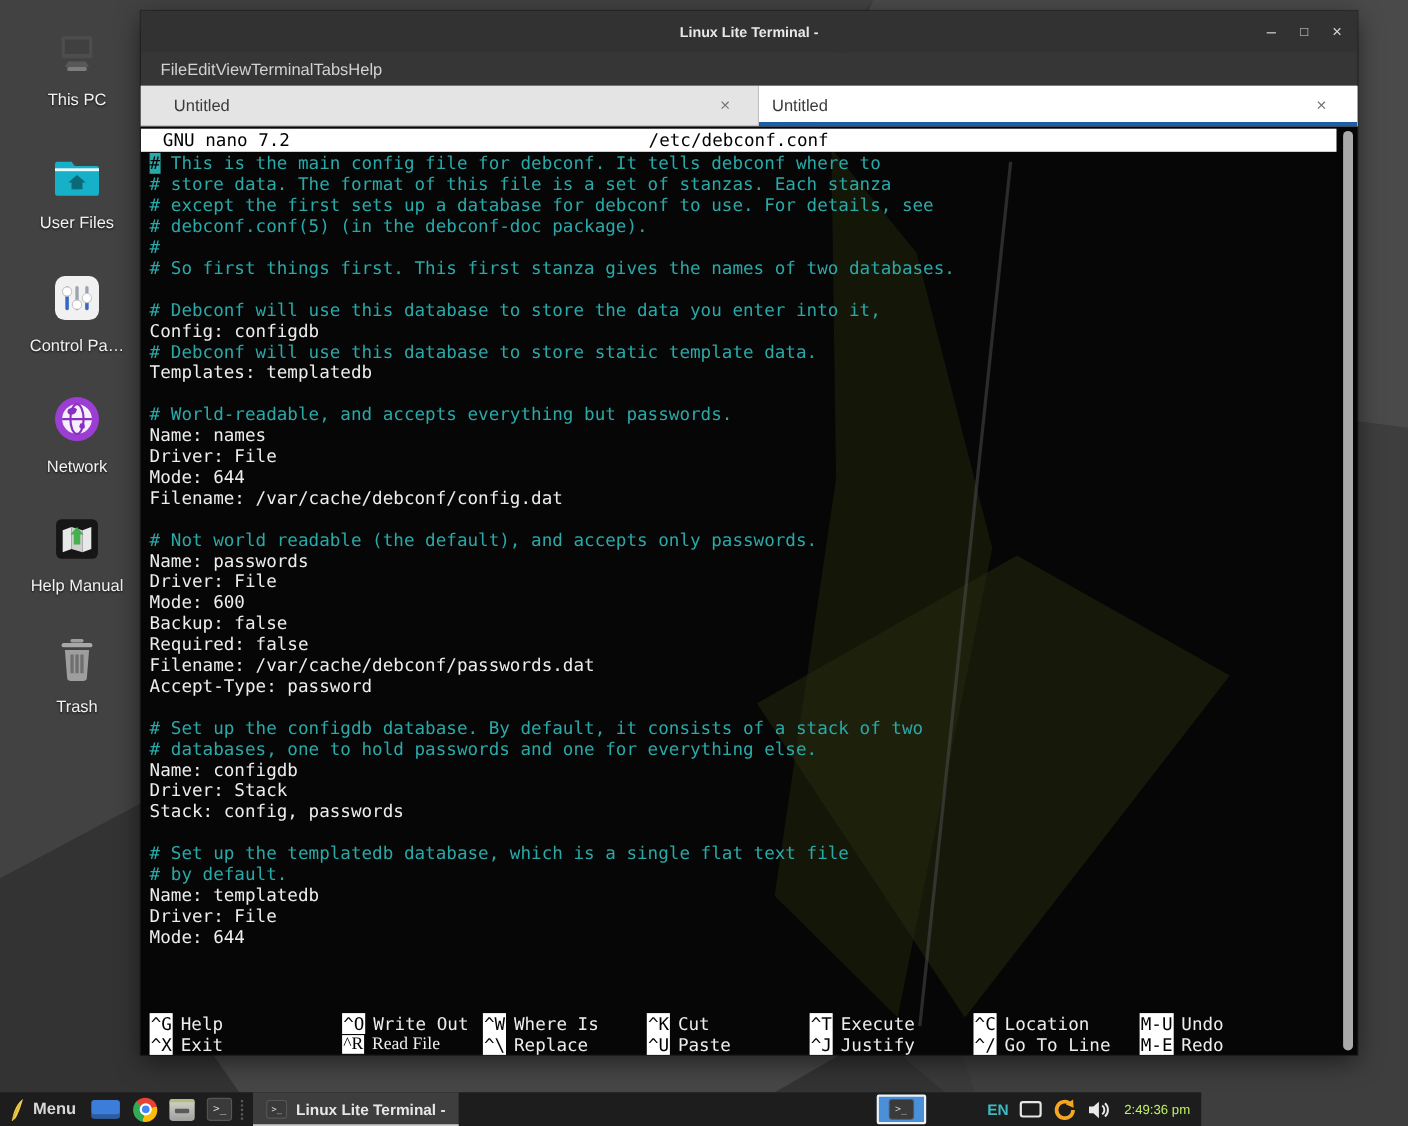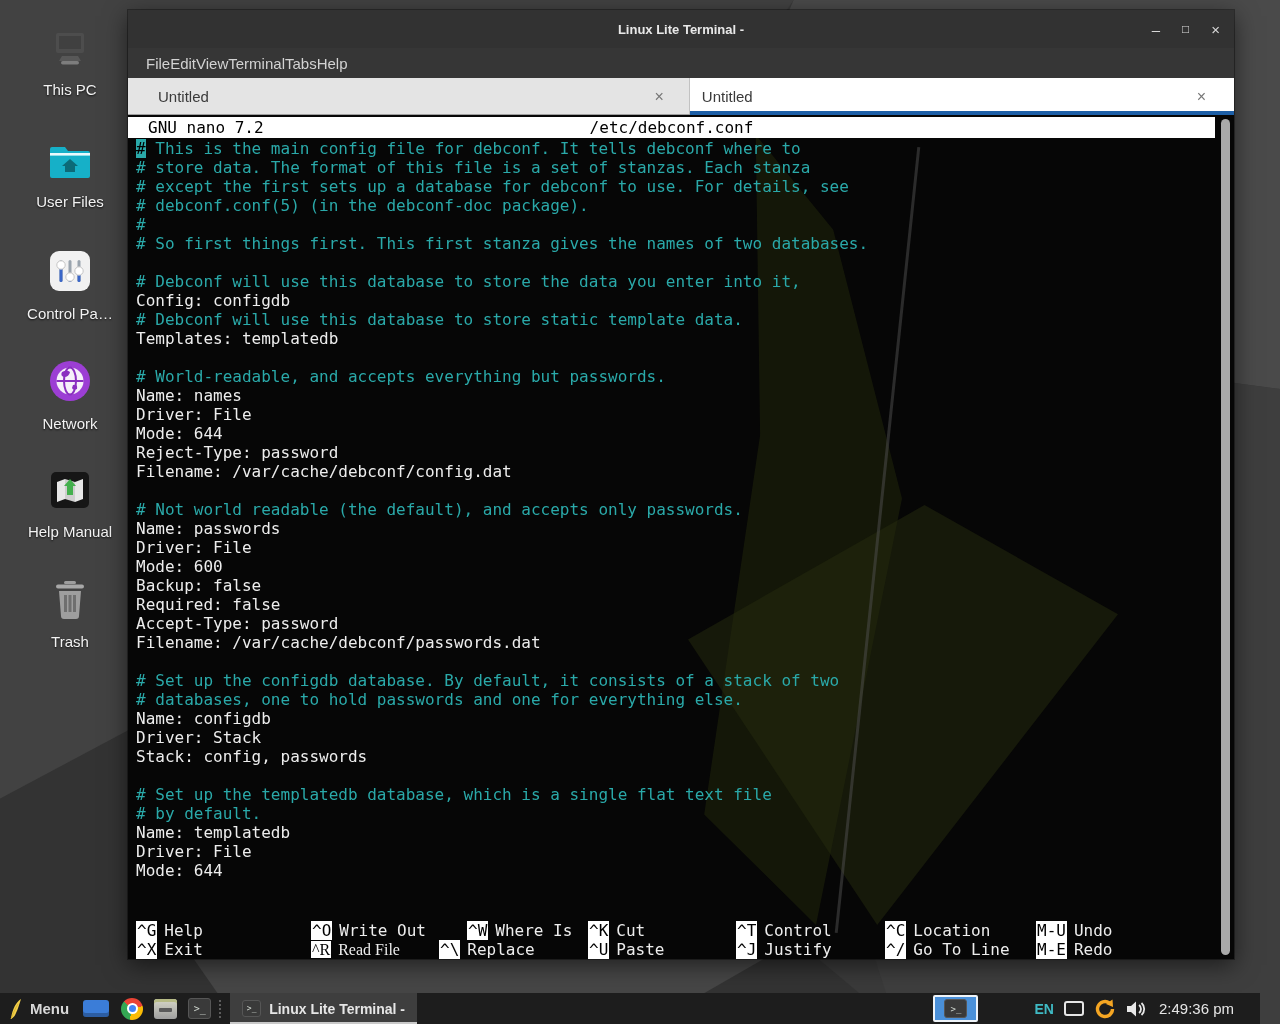--- a/index.html
+++ b/index.html
@@ -70,21 +70,21 @@
 
   .sc-row { position:absolute; left:0; right:0; height:19px; line-height:19px; }
   .sc-row0 { top:806px; } .sc-row1 { top:825px; }
   .sc { position:absolute; white-space:pre; color:#ededed; }
   .sckey { background:#ffffff; color:#000; padding:0 1px; margin-right:7px; }
 
   .scroll-thumb { position:absolute; right:4px; top:4px; bottom:4px; width:9px;
                   background:#a9a9a9; border-radius:5px; }
 
   
-  .taskbar { position:absolute; left:0; top:993px; width:1260px; height:31px;
+  .taskbar { position:absolute; left:0; top:993px; width:1092px; height:31px;
              background:#1d1d1d; display:flex; align-items:center; padding:0 8px; }
   .tb-menu-label { color:#d8d8d8; font-size:15px; font-weight:bold; margin:0 14px 0 7px; }
   .tb-pager { width:26px; height:17px; background:#3b7dd8; border-radius:3px;
               box-shadow:inset 0 -4px 0 rgba(0,0,0,.25); margin-right:12px; }
   .tb-chrome { width:22px; height:22px; border-radius:50%; position:relative; margin-right:11px;
                background:conic-gradient(from -45deg,#ea4335 0 33%,#fbbc05 0 66%,#34a853 0 100%); }
   .tb-chrome::after { content:''; position:absolute; inset:5.5px; border-radius:50%;
                       background:#fff; }
   .tb-chrome::before { content:''; position:absolute; inset:7.5px; border-radius:50%;
                        background:#4285f4; z-index:1; }
@@ -105,21 +105,21 @@
   .tb-spacer { flex:1; }
   .tray-term { width:45px; height:27px; background:#4a90d9; border:2px solid #eef3f8;
                border-radius:2px; display:flex; align-items:center; justify-content:center;
                margin-right:56px; }
   .tray-term .term-glyph { width:23px; height:19px; font-size:9px; }
   .tb-lang { color:#3fbac4; font-size:14px; font-weight:bold; margin-right:10px; }
   .tb-display { width:20px; height:15px; border:2px solid #e6e6e6; border-radius:3px;
                 margin-right:9px; position:relative; }
   .tb-update { margin-right:8px; display:flex; }
   .tb-volume { margin-right:12px; display:flex; }
-  .tb-clock { color:#e5e5e5; font-size:15px; margin-right:18px; white-space:nowrap; }
+  .tb-clock { color:#bef264; font-size:12px; margin-right:2px; white-space:nowrap; }
 </style>
 </head>
 <body>
 
 <div class="wallpaper">
   <div class="facet f1"></div>
   <div class="facet f2"></div>
   <div class="facet f3"></div>
   <div class="facet f4"></div>
   <div class="facet f5"></div>
@@ -252,50 +252,49 @@
         <div class="tline"> </div>
         <div class="tline comment"># Debconf will use this database to store the data you enter into it,</div>
         <div class="tline">Config: configdb</div>
         <div class="tline comment"># Debconf will use this database to store static template data.</div>
         <div class="tline">Templates: templatedb</div>
         <div class="tline"> </div>
         <div class="tline comment"># World-readable, and accepts everything but passwords.</div>
         <div class="tline">Name: names</div>
         <div class="tline">Driver: File</div>
         <div class="tline">Mode: 644</div>
-        <div class="tline">Reject-Type: password</div>
         <div class="tline">Filename: /var/cache/debconf/config.dat</div>
         <div class="tline"> </div>
         <div class="tline comment"># Not world readable (the default), and accepts only passwords.</div>
         <div class="tline">Name: passwords</div>
         <div class="tline">Driver: File</div>
         <div class="tline">Mode: 600</div>
         <div class="tline">Backup: false</div>
         <div class="tline">Required: false</div>
+        <div class="tline">Filename: /var/cache/debconf/passwords.dat</div>
         <div class="tline">Accept-Type: password</div>
-        <div class="tline">Filename: /var/cache/debconf/passwords.dat</div>
         <div class="tline"> </div>
         <div class="tline comment"># Set up the configdb database. By default, it consists of a stack of two</div>
         <div class="tline comment"># databases, one to hold passwords and one for everything else.</div>
         <div class="tline">Name: configdb</div>
         <div class="tline">Driver: Stack</div>
         <div class="tline">Stack: config, passwords</div>
         <div class="tline"> </div>
         <div class="tline comment"># Set up the templatedb database, which is a single flat text file</div>
         <div class="tline comment"># by default.</div>
         <div class="tline">Name: templatedb</div>
         <div class="tline">Driver: File</div>
         <div class="tline">Mode: 644</div>
       </div>
     <div class="sc-row sc-row0">
         <span class="sc" style="left: 8px;"><span class="sckey">^G</span><span class="sclabel">Help</span></span>
         <span class="sc" style="left: 183px;"><span class="sckey">^O</span><span class="sclabel">Write Out</span></span>
-        <span class="sc" style="left: 311px; margin-left: 28px;"><span class="sckey">^W</span><span class="sclabel">Where Is</span></span>
+        <span class="sc" style="left: 311px;"><span class="sckey">^W</span><span class="sclabel">Where Is</span></span>
         <span class="sc" style="left: 460px;"><span class="sckey">^K</span><span class="sclabel">Cut</span></span>
-        <span class="sc" style="left: 608px;"><span class="sckey">^T</span><span class="sclabel">Control</span></span>
+        <span class="sc" style="left: 608px;"><span class="sckey">^T</span><span class="sclabel">Execute</span></span>
         <span class="sc" style="left: 757px;"><span class="sckey">^C</span><span class="sclabel">Location</span></span>
         <span class="sc" style="left: 908px;"><span class="sckey">M-U</span><span class="sclabel">Undo</span></span>
       </div>
     <div class="sc-row sc-row1">
         <span class="sc" style="left: 8px;"><span class="sckey">^X</span><span class="sclabel">Exit</span></span>
         <span class="sc" style="left: 183px; font-family: Liberation Serif, serif;"><span class="sckey">^R</span><span class="sclabel">Read File</span></span>
         <span class="sc" style="left: 311px;"><span class="sckey">^\</span><span class="sclabel">Replace</span></span>
         <span class="sc" style="left: 460px;"><span class="sckey">^U</span><span class="sclabel">Paste</span></span>
         <span class="sc" style="left: 608px;"><span class="sckey">^J</span><span class="sclabel">Justify</span></span>
         <span class="sc" style="left: 757px;"><span class="sckey">^/</span><span class="sclabel">Go To Line</span></span>

